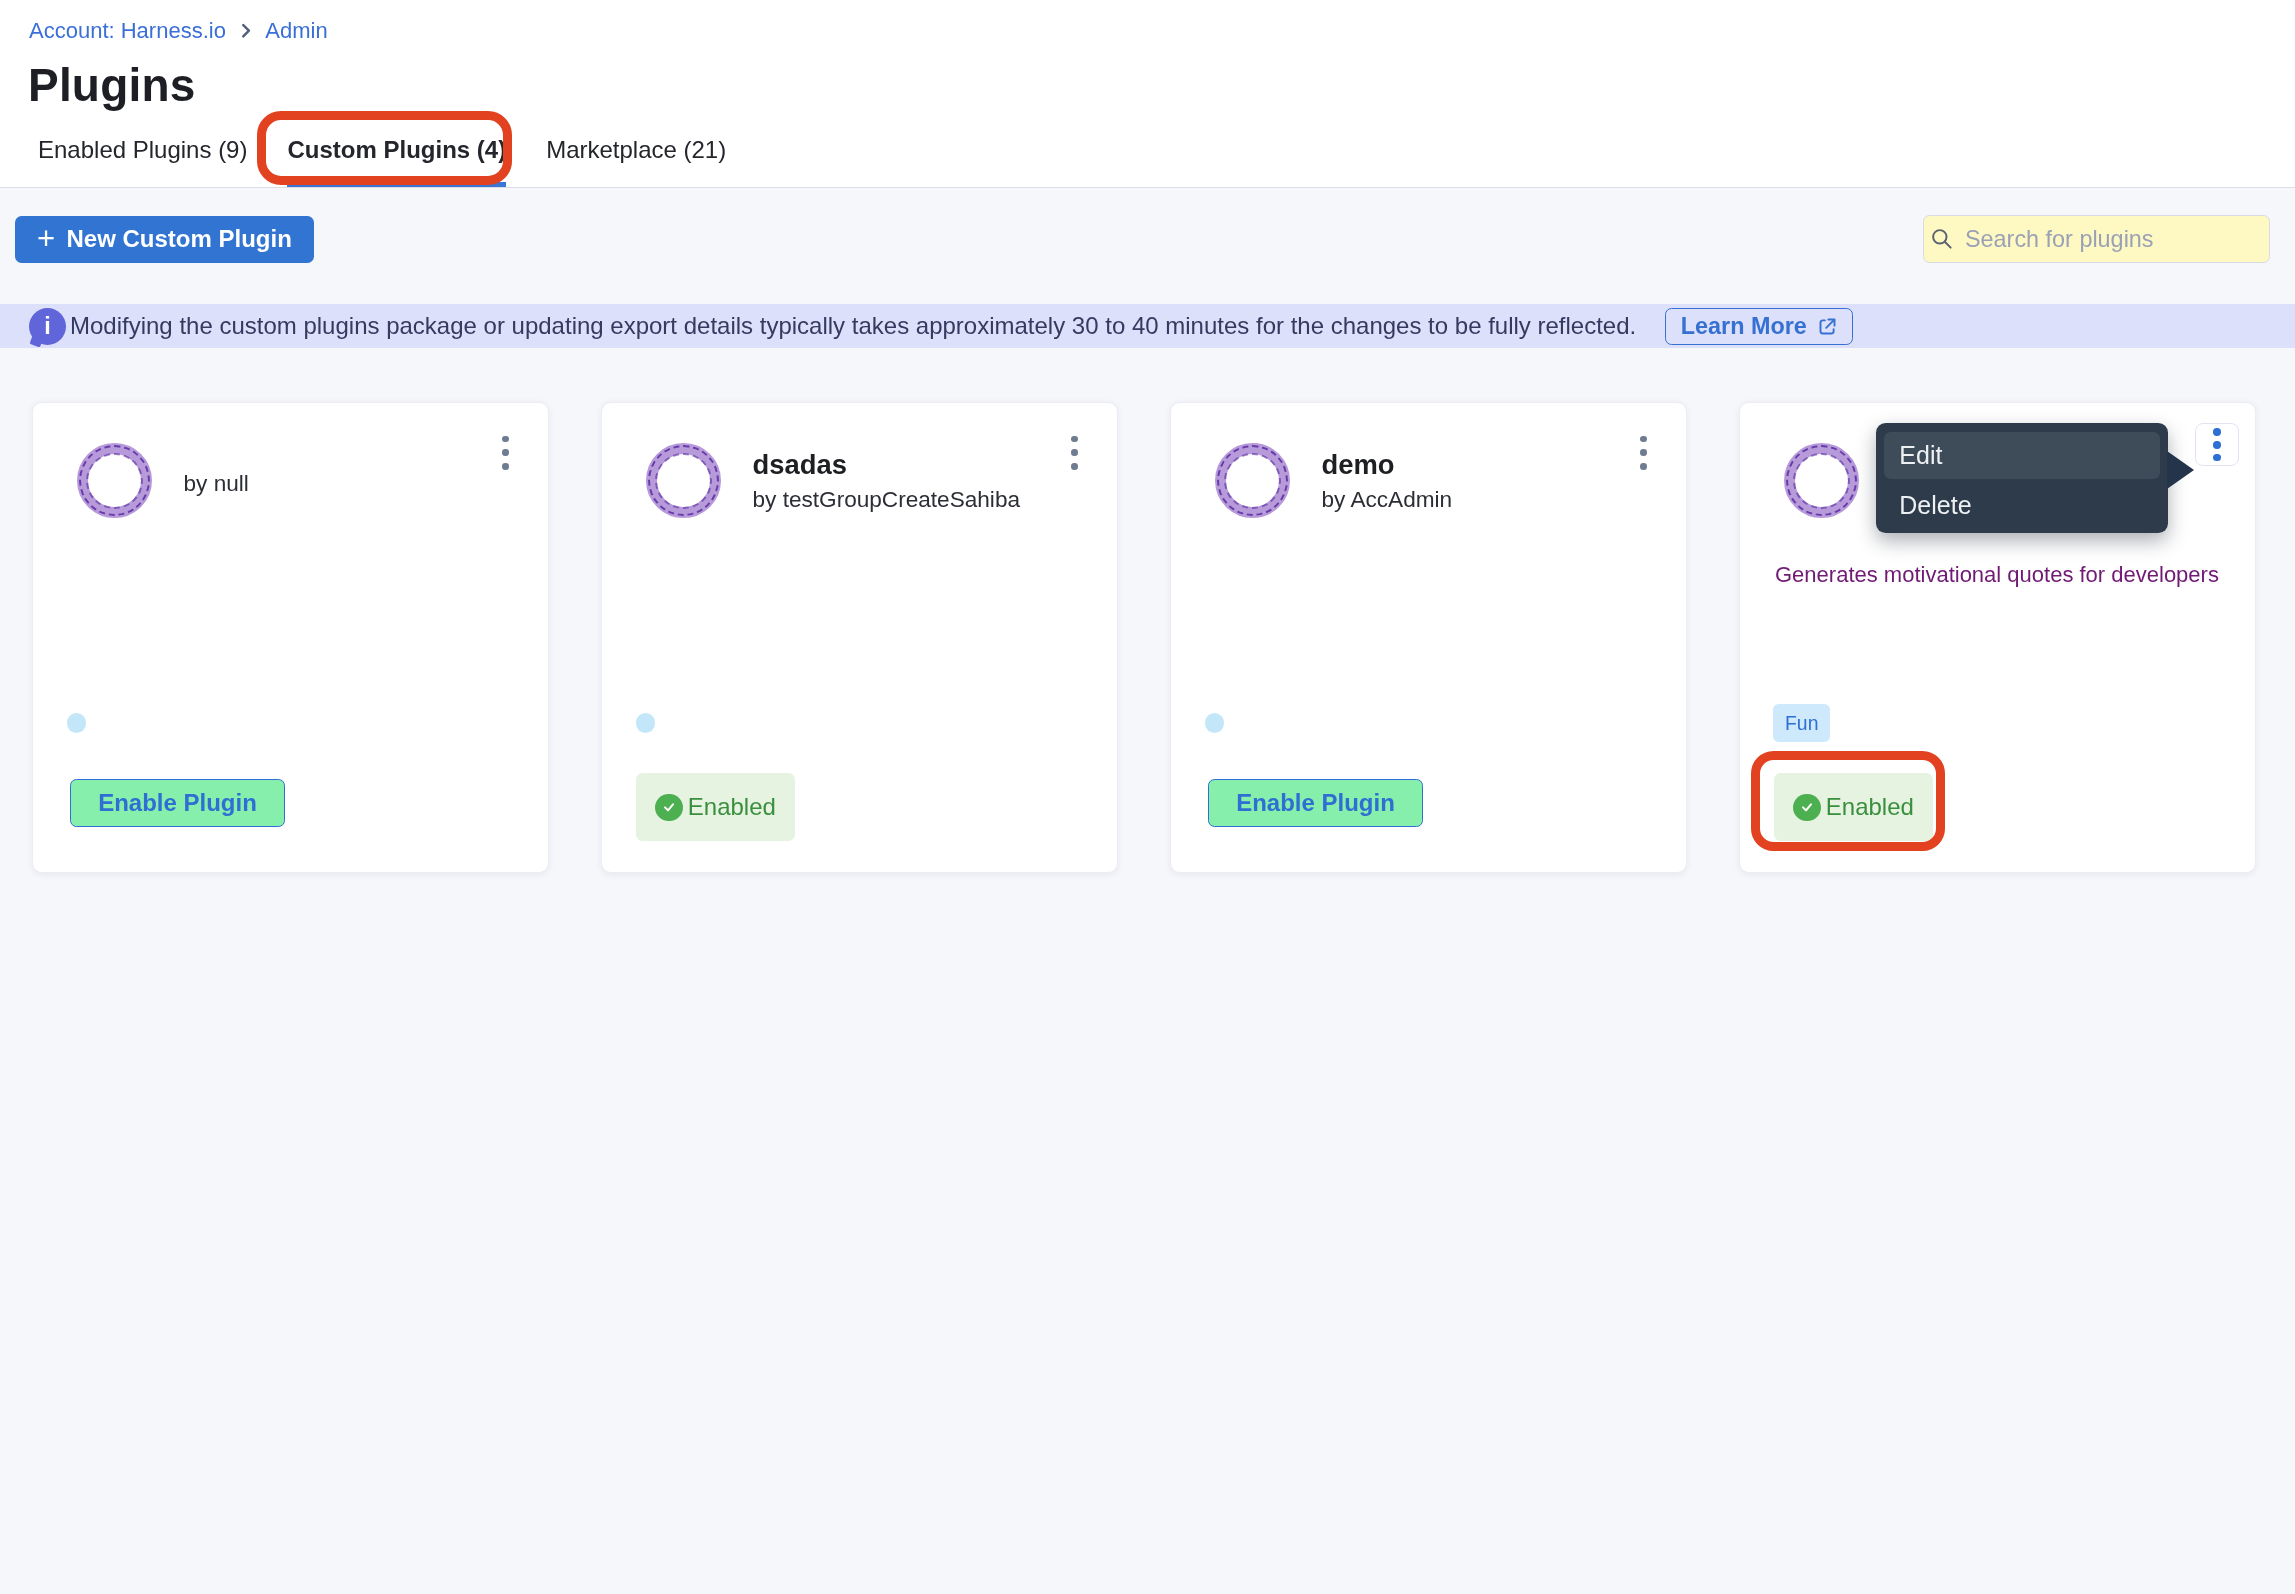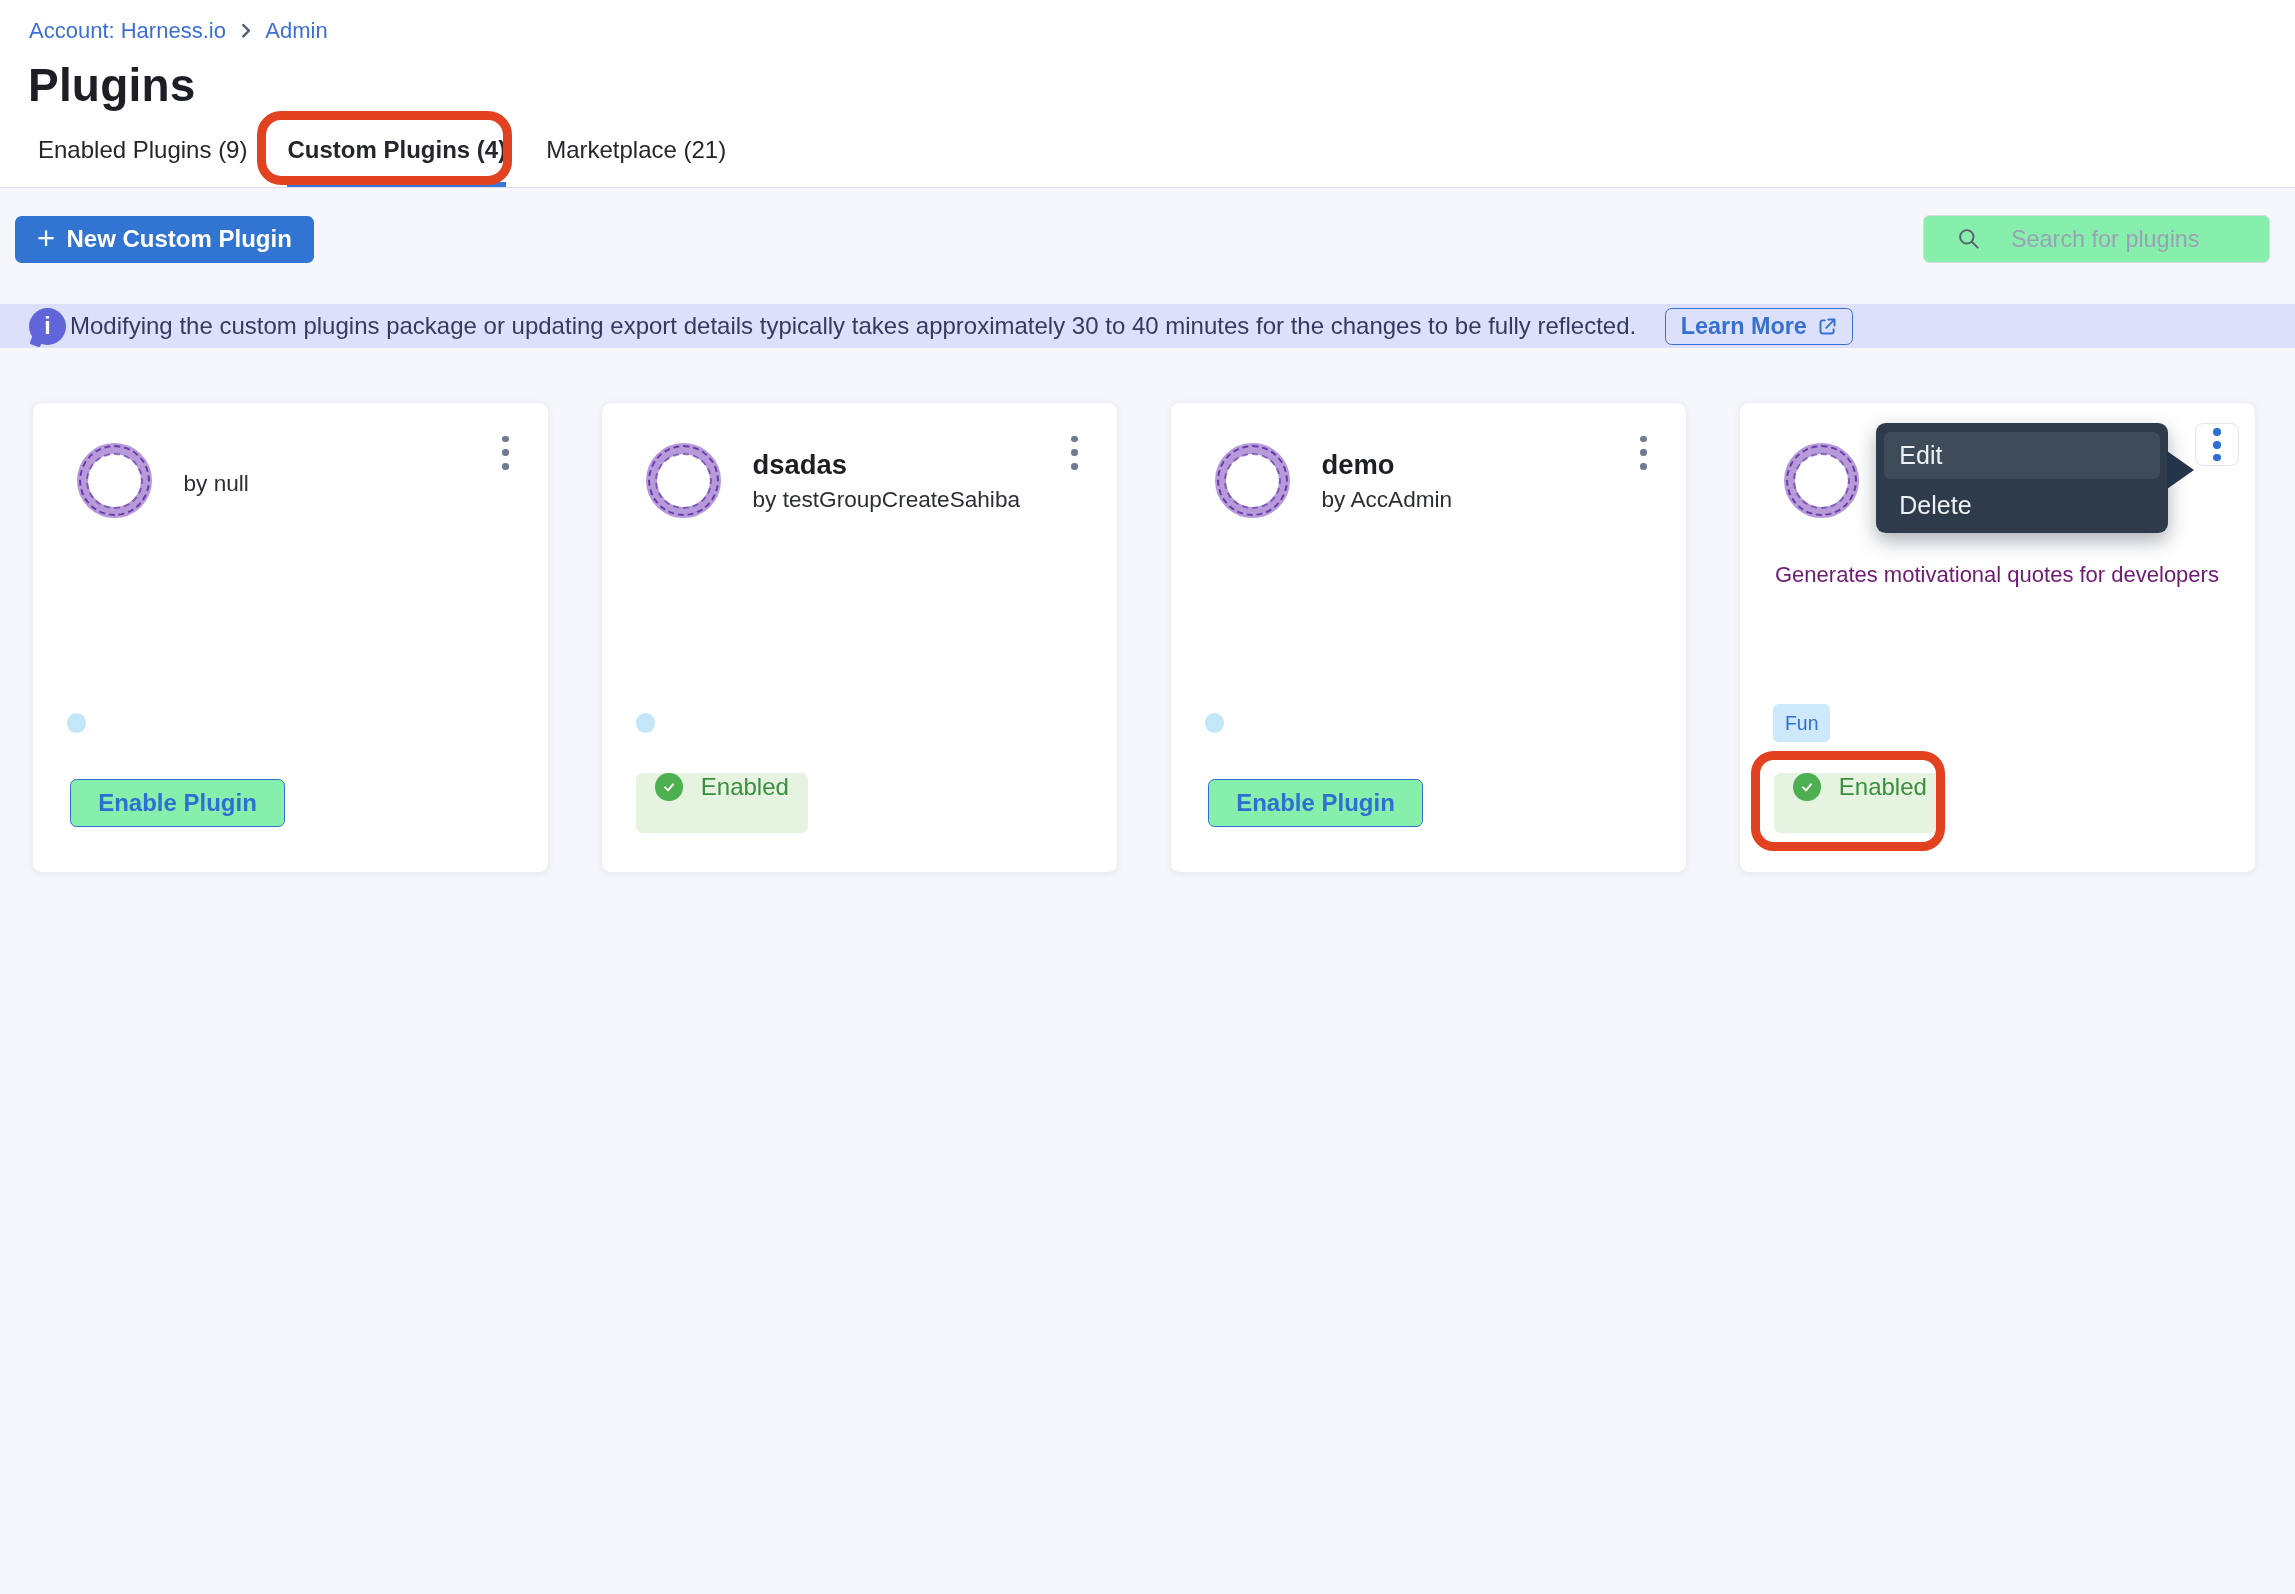--- a/index.html
+++ b/index.html
@@ -23,22 +23,22 @@
   
   .toolbar { display:flex; justify-content:space-between; align-items:center; padding:27.4px 25px 0 14.5px; }
   .btn-primary {
     background:#3274d1; color:#fff; border:none; border-radius:6.5px;
     height:47px; padding:0 22.6px; font-size:24px; font-weight:bold;
     display:flex; align-items:center; gap:11.3px; cursor:pointer;
     font-family:"Liberation Sans", sans-serif;
   }
   .plus-glyph { font-size:31px; font-weight:400; line-height:1; margin-top:-2.4px; }
   .search-box {
-    width:347px; height:48px; background:#86efac; border:1.6px solid #d8dae6; border-radius:6.5px;
-    display:flex; align-items:center; padding:0 32px; gap:29px;
+    width:347px; height:48px; background:#fef9c3; border:1.6px solid #d8dae6; border-radius:6.5px;
+    display:flex; align-items:center; padding:0 5px; gap:10px;
   }
   .search-box input {
     border:none; outline:none; flex:1; font-size:23.4px; color:#394050; background:transparent;
     font-family:"Liberation Sans", sans-serif;
   }
   .search-box input::placeholder { color:#9ba1b5; }
   
   .banner {
     margin-top:41px; height:44px; background:#dde0fa;
     display:flex; align-items:center; padding-left:29px;
@@ -85,22 +85,22 @@
   .kebab .dot { width:6.5px; height:6.5px; border-radius:50%; background:#6f7b90; }
   .tag-dot { position:absolute; left:34px; top:310px; width:19.4px; height:19.4px; border-radius:50%; background:#c3e7f9; }
   .btn-enable {
     position:absolute; left:37px; top:376px; width:215px; height:48px;
     background:#86efac; border:1.6px solid #2f6fd4; border-radius:6.5px;
     color:#2f6fd4; font-size:24px; font-weight:bold; cursor:pointer;
     display:flex; align-items:center; justify-content:center;
     font-family:"Liberation Sans", sans-serif;
   }
   .badge-enabled {
-    position:absolute; left:34px; top:370px; height:60px; padding:0 19.4px;
-    background:#e5f3e0; border-radius:6.5px; display:flex; gap:18px;
+    position:absolute; left:34px; top:370px; height:68px; padding:0 19.4px;
+    background:#e5f3e0; border-radius:6.5px; display:flex; align-items:center; gap:5px;
   }
   .badge-enabled .check-circle {
     width:27.4px; height:27.4px; border-radius:50%; background:#4caf50;
     display:flex; align-items:center; justify-content:center; flex:none;
   }
   .badge-enabled .label { font-size:24px; color:#3a8f3e; }
   
   .card-desc { position:absolute; left:35px; top:159px; width:452px; font-size:22px; color:#701a75; }
   .tag-chip {
     position:absolute; left:33px; top:301px; background:#cde9fb; color:#2e6fd3;

